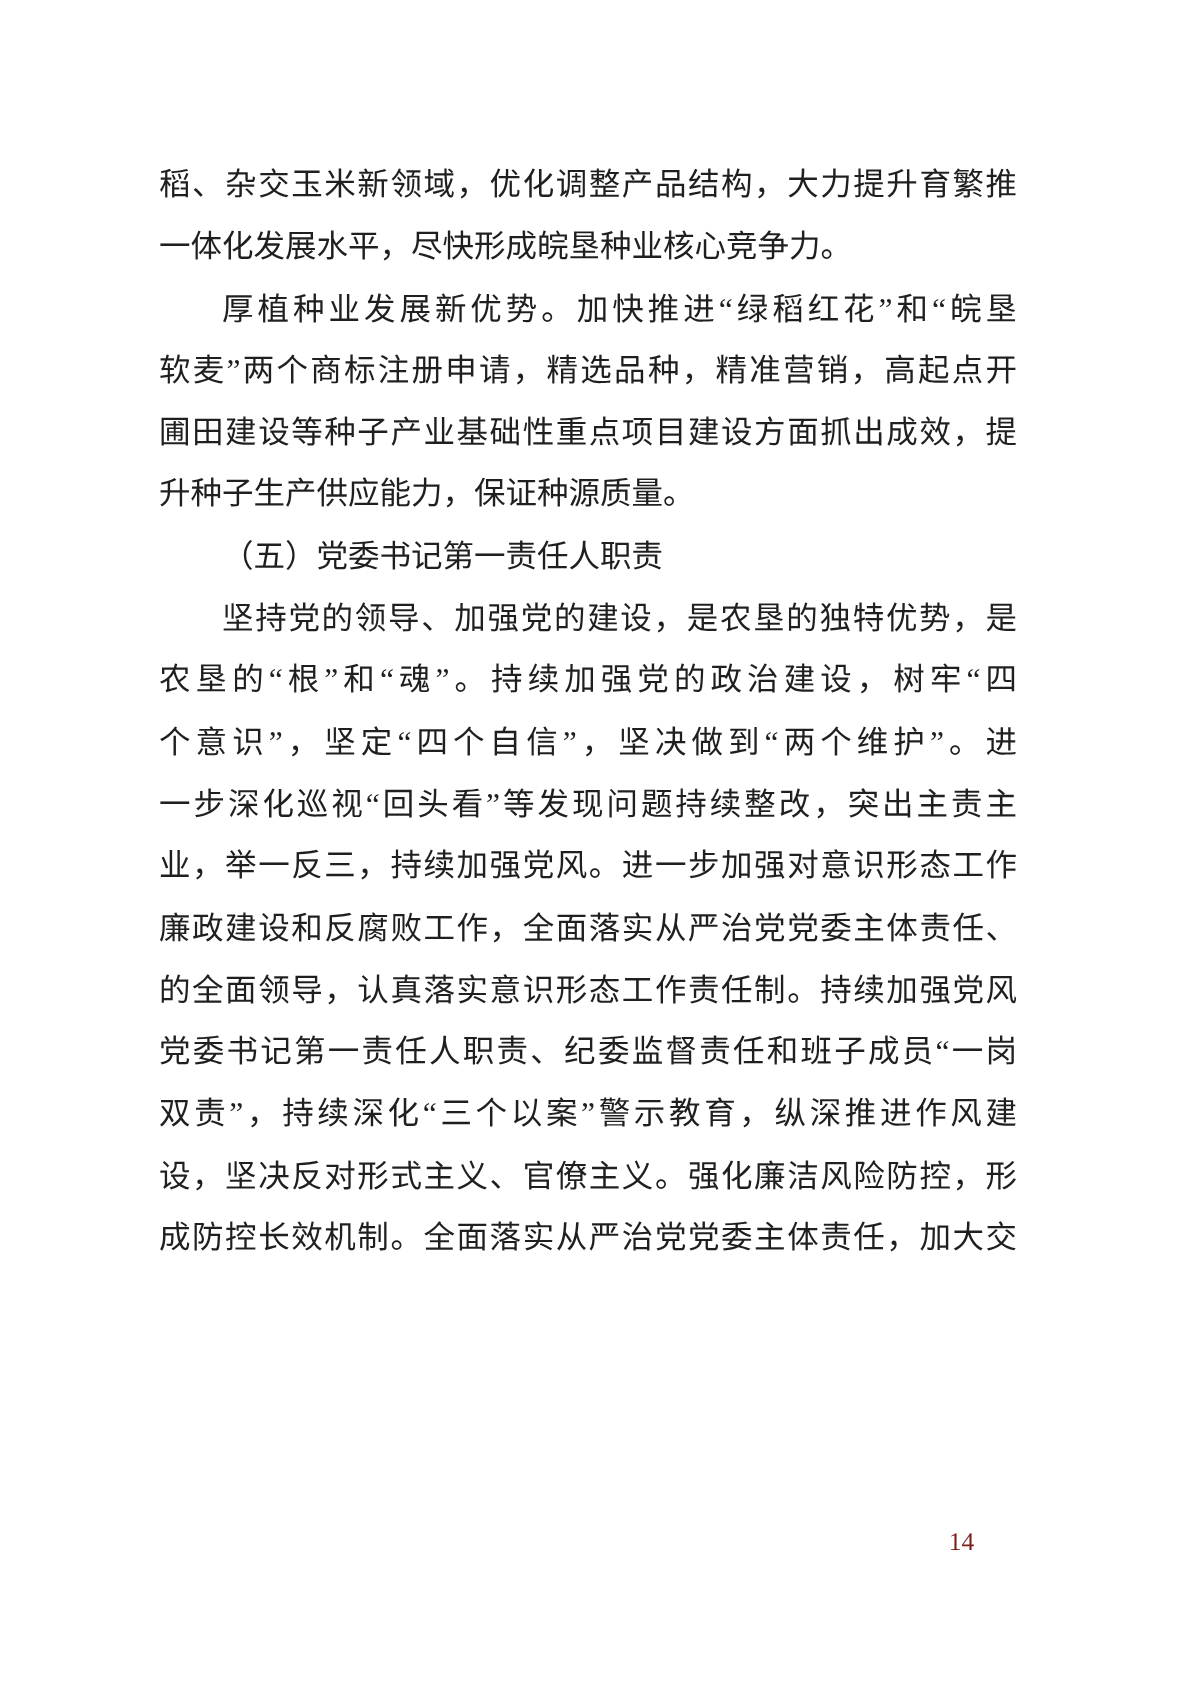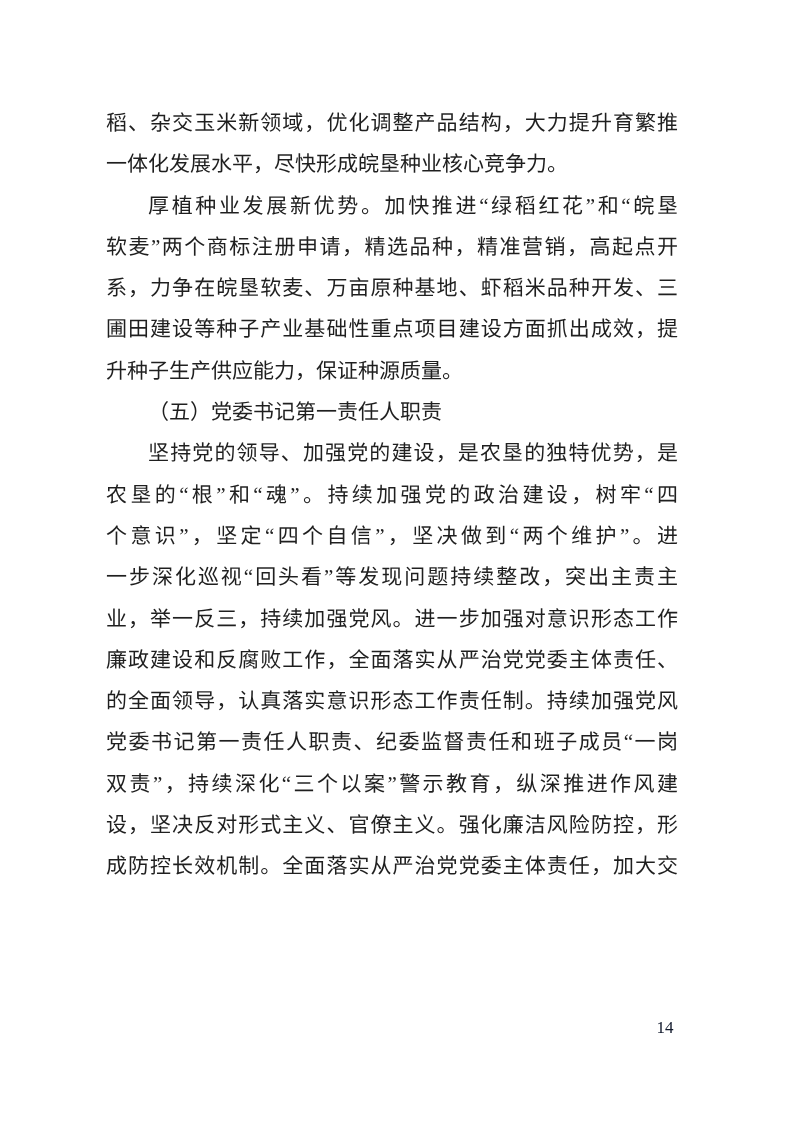--- a/index.html
+++ b/index.html
@@ -34,39 +34,38 @@
     letter-spacing: 0;
   }
   .line.indent {
     padding-left: 42px;
   }
   .line.para-end {
     text-align-last: left;
   }
   .page-number {
     position: absolute;
-    left: 648px;
+    left: 624px;
     top: 1018px;
     width: 34px;
     text-align: center;
     font-size: 17px;
-    color: #0f172a;
+    color: #7f1d1d;
     font-family: "Liberation Serif", "DejaVu Serif", serif;
   }
 </style>
 </head>
 <body>
 
 <div class="page">
   <div class="text-block">
     <div class="line">稻、杂交玉米新领域，优化调整产品结构，大力提升育繁推</div>
     <div class="line para-end">一体化发展水平，尽快形成皖垦种业核心竞争力。</div>
     <div class="line indent">厚植种业发展新优势。加快推进“绿稻红花”和“皖垦</div>
     <div class="line">软麦”两个商标注册申请，精选品种，精准营销，高起点开</div>
-    <div class="line">系，力争在皖垦软麦、万亩原种基地、虾稻米品种开发、三</div>
     <div class="line">圃田建设等种子产业基础性重点项目建设方面抓出成效，提</div>
     <div class="line para-end">升种子生产供应能力，保证种源质量。</div>
     <div class="line indent para-end">（五）党委书记第一责任人职责</div>
     <div class="line indent">坚持党的领导、加强党的建设，是农垦的独特优势，是</div>
     <div class="line">农垦的“根”和“魂”。持续加强党的政治建设，树牢“四</div>
     <div class="line">个意识”，坚定“四个自信”，坚决做到“两个维护”。进</div>
     <div class="line">一步深化巡视“回头看”等发现问题持续整改，突出主责主</div>
     <div class="line">业，举一反三，持续加强党风。进一步加强对意识形态工作</div>
     <div class="line">廉政建设和反腐败工作，全面落实从严治党党委主体责任、</div>
     <div class="line">的全面领导，认真落实意识形态工作责任制。持续加强党风</div>

